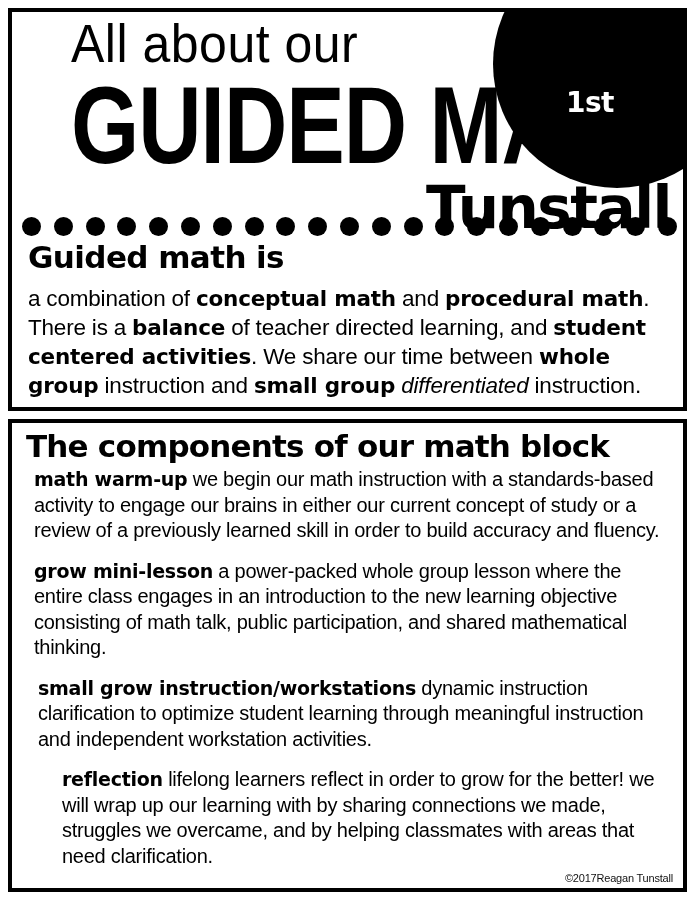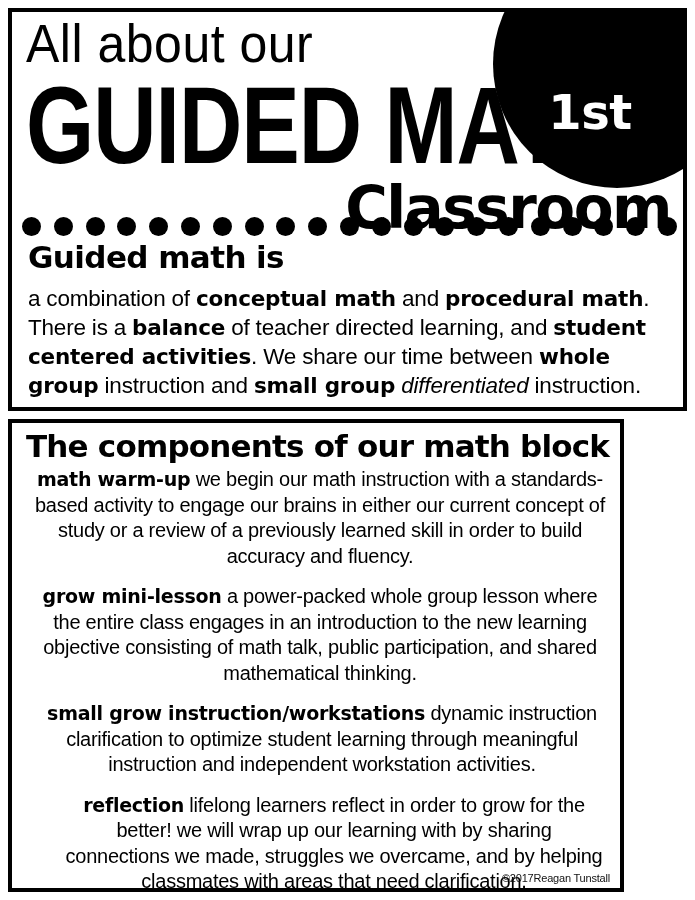--- a/index.html
+++ b/index.html
@@ -56,31 +56,32 @@
     text-align: center;
     color: #ffffff;
     z-index: 4;
     line-height: 0.92;
     font-family: "DejaVu Sans", sans-serif;
     font-weight: bold;
     letter-spacing: -0.5px;
   }
   .grade-line1 {
     display: block;
-    font-size: 48px;
+    font-size: 28px;
   }
   .grade-line2 {
     display: block;
     font-size: 36px;
   }
 
   .title-wrap {
     position: relative;
     z-index: 2;
     padding: 0 10px 0 14px;
+    margin-left: 45px;
   }
 
   .title-all-about {
     font-family: "Liberation Sans", sans-serif;
     font-weight: 300;
     font-size: 50px;
     line-height: 52px;
     letter-spacing: 0.5px;
     margin-top: 4px;
     white-space: nowrap;
@@ -163,21 +164,21 @@
   }
   .intro-body i {
     font-style: italic;
   }
 
   
   .components-box {
     position: absolute;
     left: 8px;
     top: 419px;
-    width: 616px;
+    width: 679px;
     height: 473px;
     border: 4px solid #000000;
     box-sizing: border-box;
     background: #ffffff;
     overflow: hidden;
   }
   .components-heading {
     font-family: "DejaVu Sans", sans-serif;
     font-weight: bold;
     font-size: 31px;
@@ -187,21 +188,20 @@
   }
   .comp-list {
     padding: 0 14px 0 22px;
   }
   .comp-item {
     font-family: "Liberation Sans", sans-serif;
     font-size: 20px;
     line-height: 25.5px;
     letter-spacing: -0.25px;
     margin-bottom: 15px;
-    text-align: center;
   }
   .comp-item:last-child {
     margin-bottom: 0;
     margin-left: 28px;
   }
   .comp-item b {
     font-family: "DejaVu Sans", sans-serif;
     font-weight: bold;
     font-size: 19px;
   }
@@ -227,21 +227,21 @@
   <div class="header-box">
 
     <div class="grade-badge"></div>
     <div class="grade-badge-text">
       <span class="grade-line1">1st</span>
     </div>
 
     <div class="title-wrap">
       <div class="title-all-about">All about our</div>
       <div class="title-guided-math">GUIDED MATH</div>
-      <div class="title-classroom">Classroom</div>
+      <div class="title-classroom">Tunstall</div>
     </div>
 
     <div class="dot-row">
         <span class="dot"></span>
         <span class="dot"></span>
         <span class="dot"></span>
         <span class="dot"></span>
         <span class="dot"></span>
         <span class="dot"></span>
         <span class="dot"></span>

